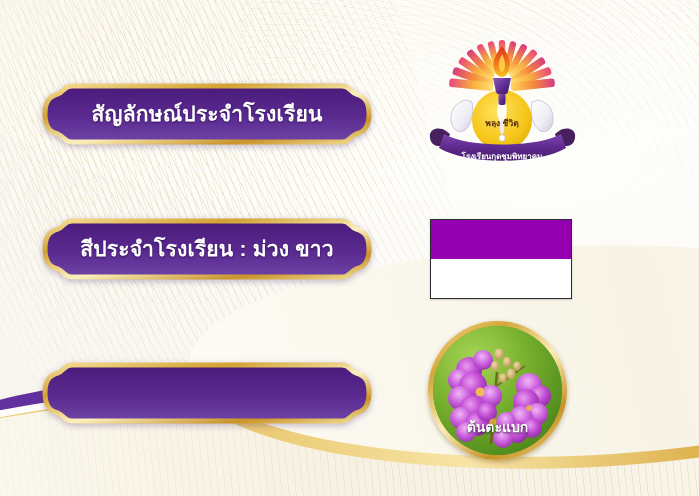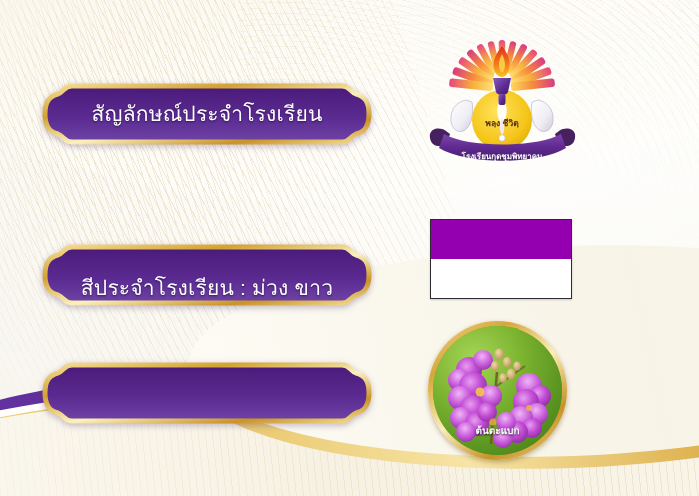--- a/index.html
+++ b/index.html
@@ -175,28 +175,28 @@
   }
   .banner .plate{
     position:absolute;inset:0;
   }
   .banner svg{display:block;width:100%;height:100%;}
   .banner .label{
     position:relative;
     z-index:2;
     color:#ffffff;
     font-size:21px;
-    font-weight:normal;
+    font-weight:bold;
     letter-spacing:.2px;
     white-space:nowrap;
     text-shadow:0 1px 2px rgba(35,12,70,.75);
     padding-bottom:2px;
   }
   #banner-1{top:83px;}
-  #banner-2{top:244px;align-items:flex-end;}
+  #banner-2{top:218px;}
   #banner-3{top:362px;}
 
   
   .emblem-wrap{
     position:absolute;
     left:420px;top:22px;
     width:165px;height:155px;
   }
   .emblem-wrap svg{display:block;width:100%;height:100%;}
 
@@ -227,21 +227,21 @@
     width:100%;height:100%;
     border-radius:50%;
     overflow:hidden;
     background:radial-gradient(circle at 30% 28%,#8fbf3f 0%,#6fa82c 40%,#4f8a1c 100%);
   }
   .tree-photo .caption{
     position:absolute;
     left:0;right:0;bottom:17px;
     text-align:center;
     color:#ffffff;
-    font-size:10px;
+    font-size:14px;
     font-weight:bold;
     text-shadow:0 1px 2px rgba(0,0,0,.8);
     z-index:5;
   }
   .tree-photo svg{position:absolute;inset:0;width:100%;height:100%;}
 </style>
 </head>
 <body>
 
 <div class="slide">

